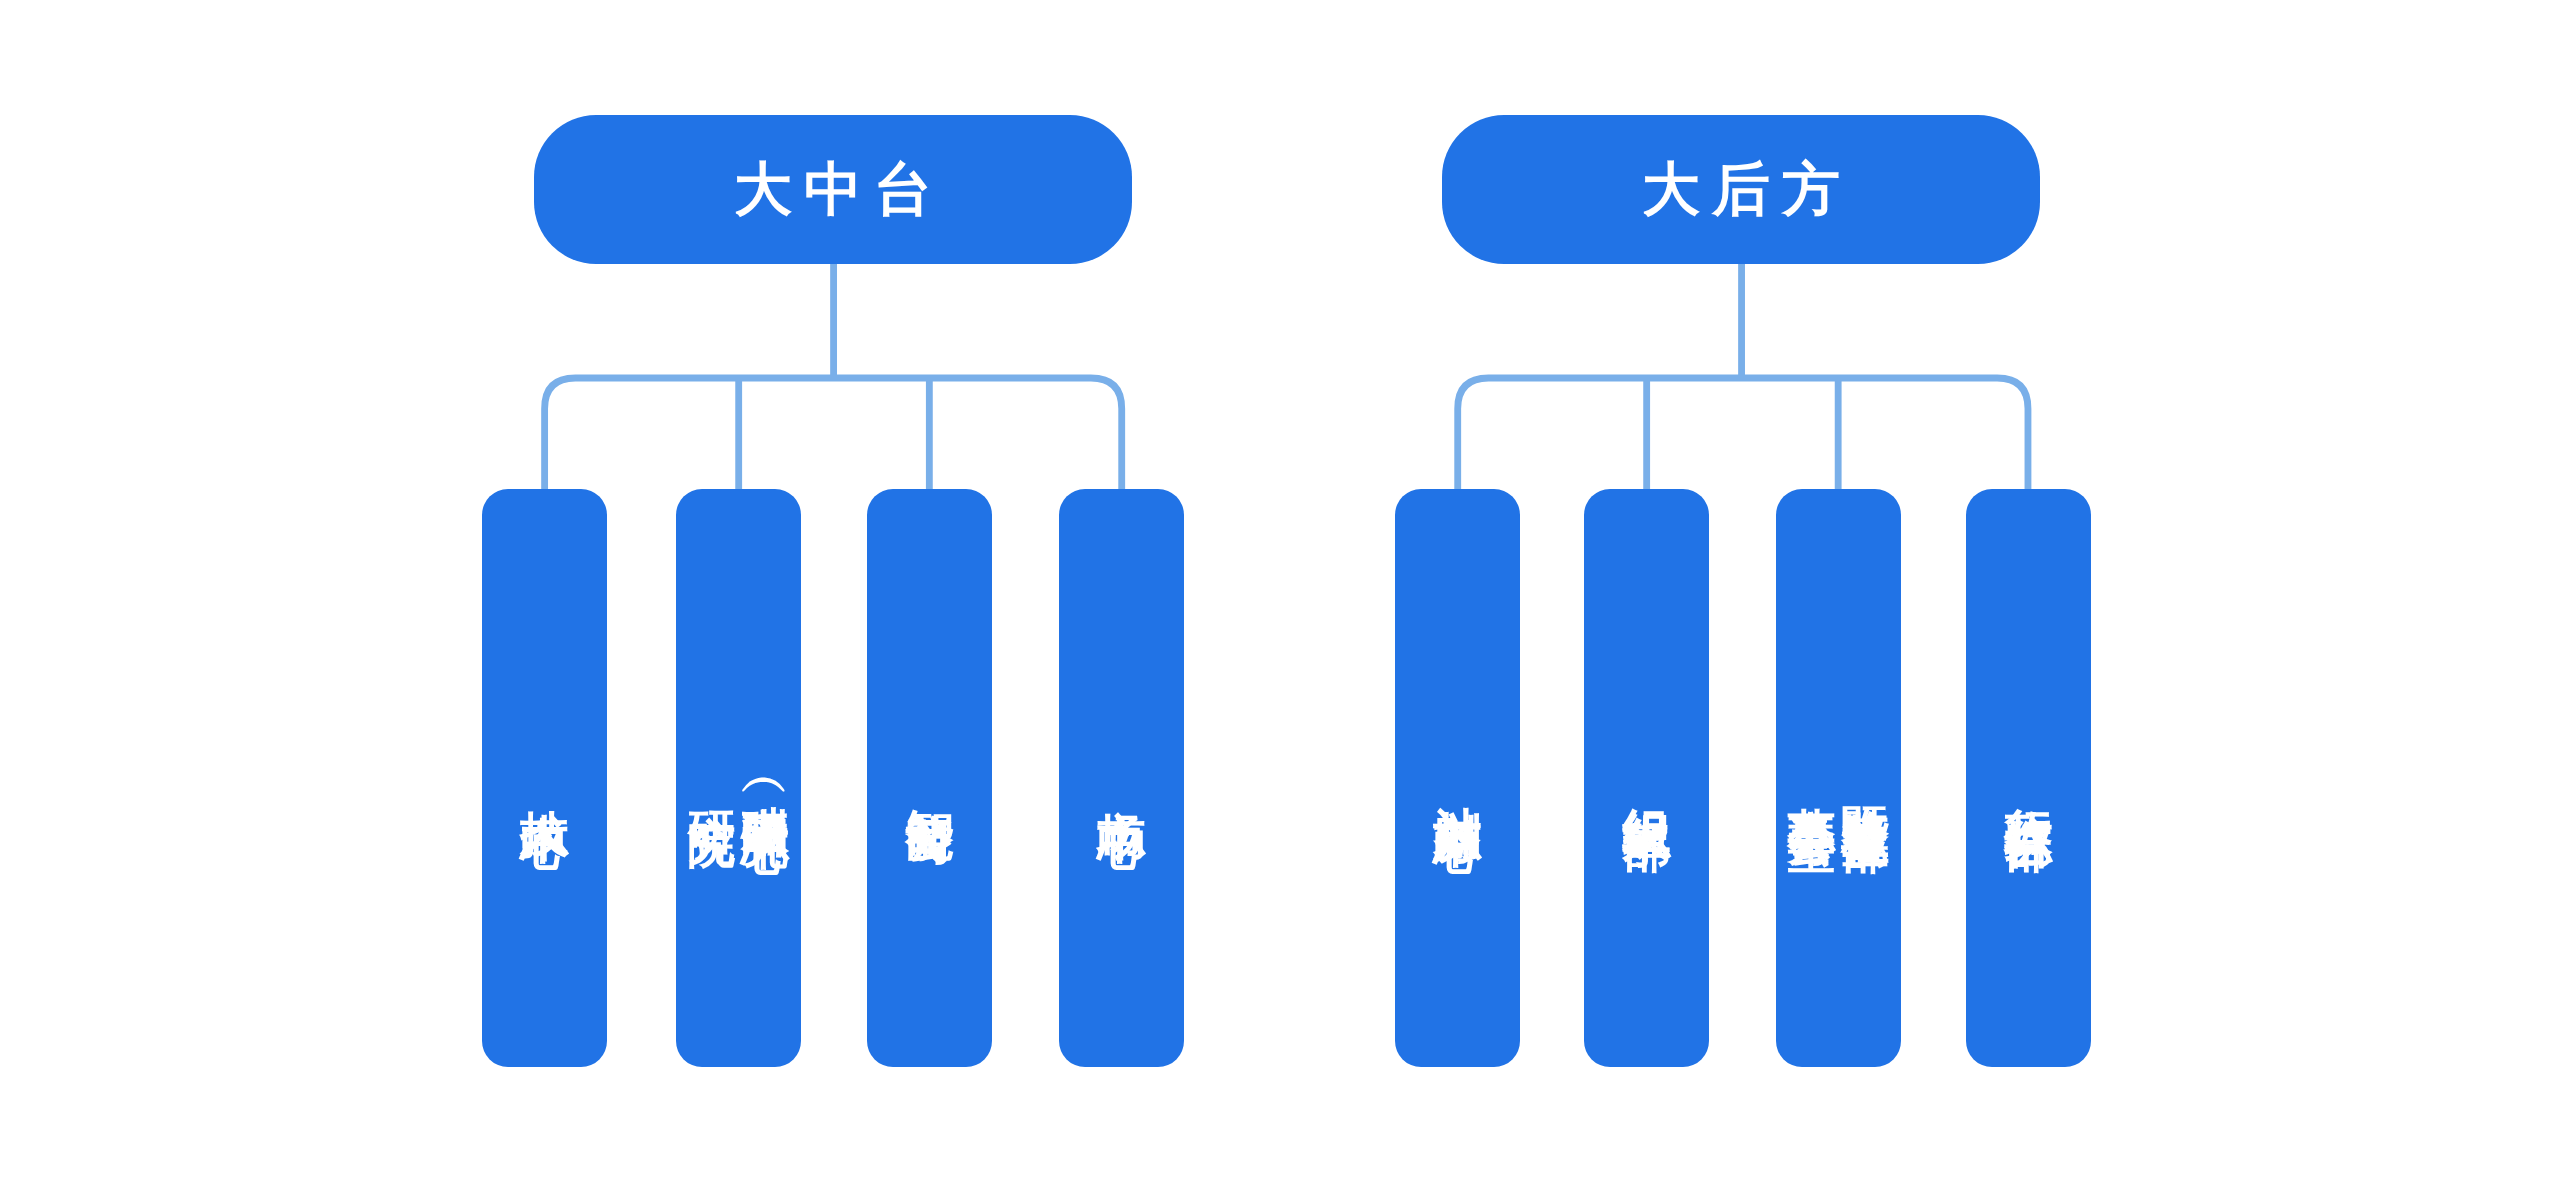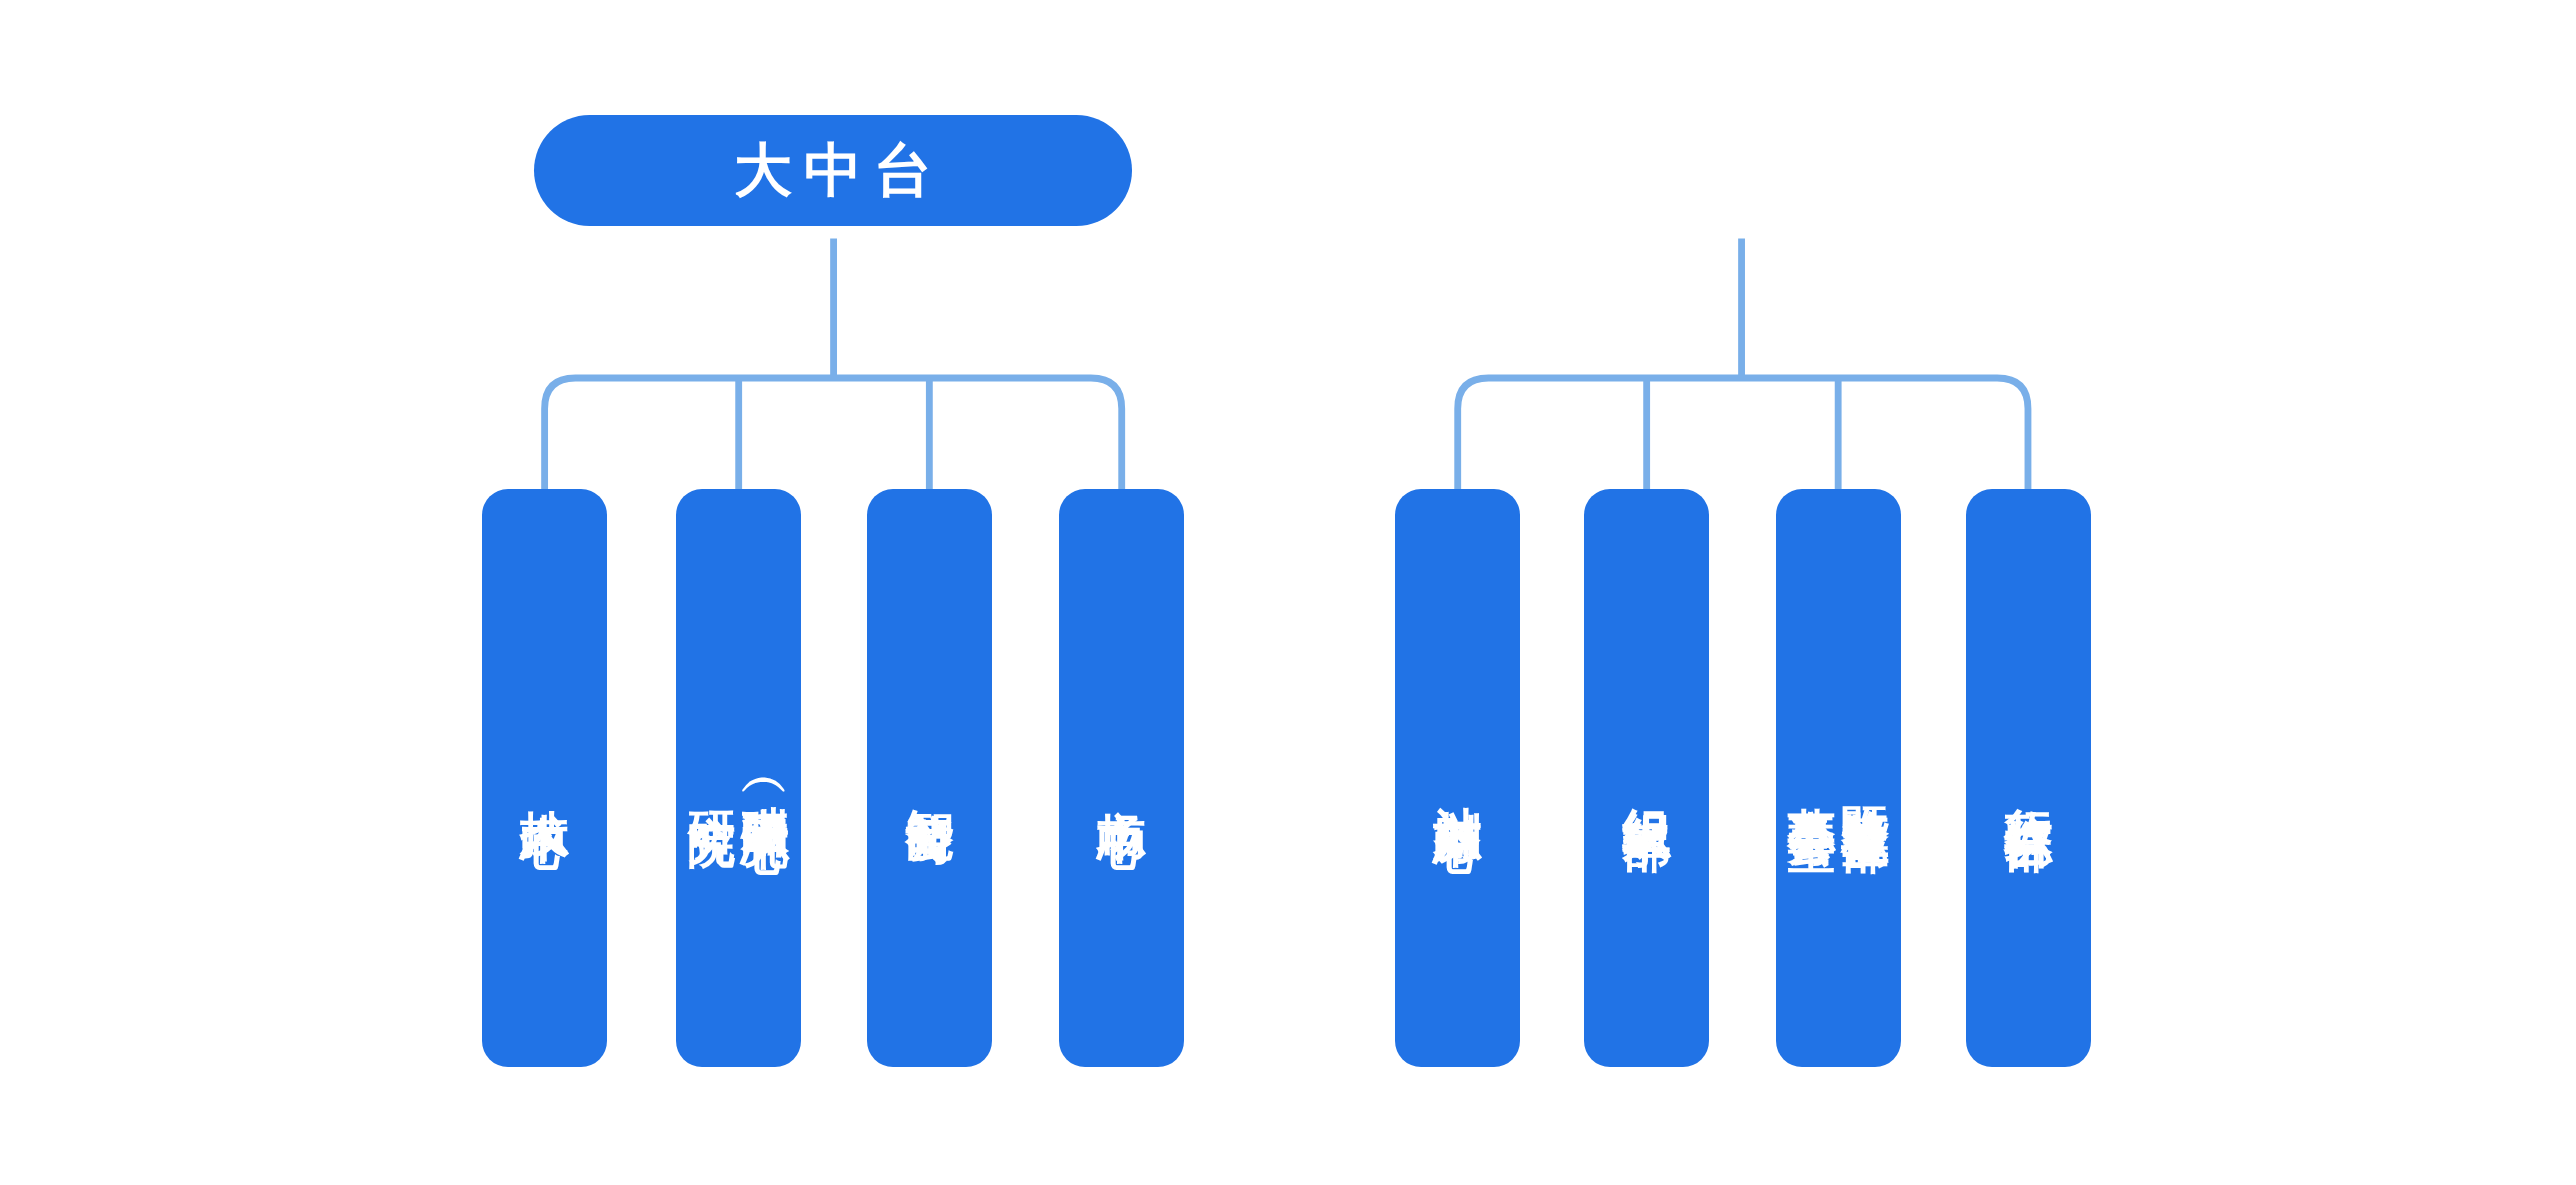--- a/index.html
+++ b/index.html
@@ -25,21 +25,21 @@
   }
   .connectors path {
     fill: none;
     stroke: var(--connector, #79AFE9);
     stroke-width: 8;
   }
   .root-node {
     position: absolute;
     top: 115px;
     width: 598px;
-    height: 111px;
+    height: 149px;
     border-radius: 62px;
     background: var(--node-fill, #2173E6);
     color: var(--node-text, #ffffff);
     display: flex;
     align-items: center;
     justify-content: center;
   }
   .root-node.t1 { left: 534px; }
   .root-node.t2 { left: 1442px; }
   .root-label {
@@ -109,20 +109,23 @@
     <span class="child-label">研究院
 （碳中和研究中心）</span>
   </div>
   <div class="child-node t1c3">
     <span class="child-label">智能公司</span>
   </div>
   <div class="child-node t1c4">
     <span class="child-label">市场中心</span>
   </div>
 
+  <div class="root-node t2">
+    <span class="root-label">大后方</span>
+  </div>
 
   <div class="child-node t2c1">
     <span class="child-label">计划财务中心</span>
   </div>
   <div class="child-node t2c2">
     <span class="child-label">组织人事部</span>
   </div>
   <div class="child-node t2c3">
     <span class="child-label">董事会办公室
 暨监督检查部</span>

